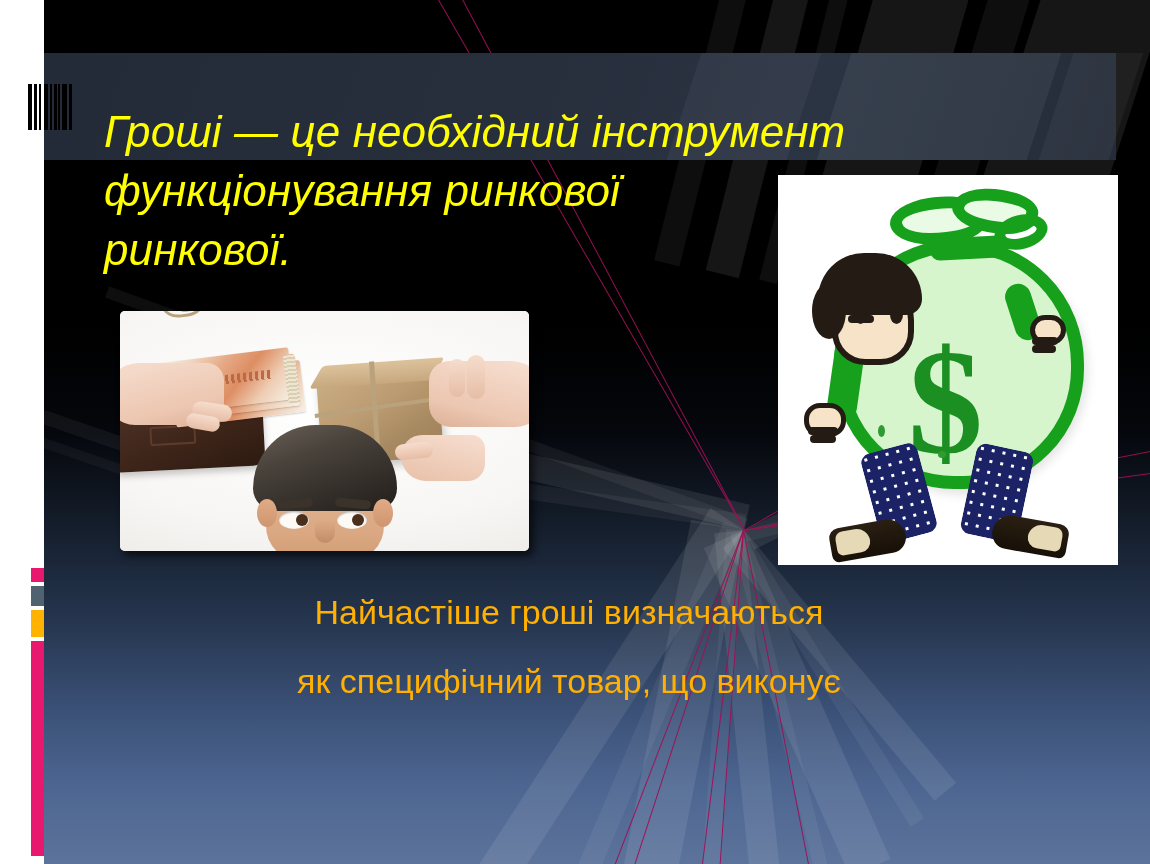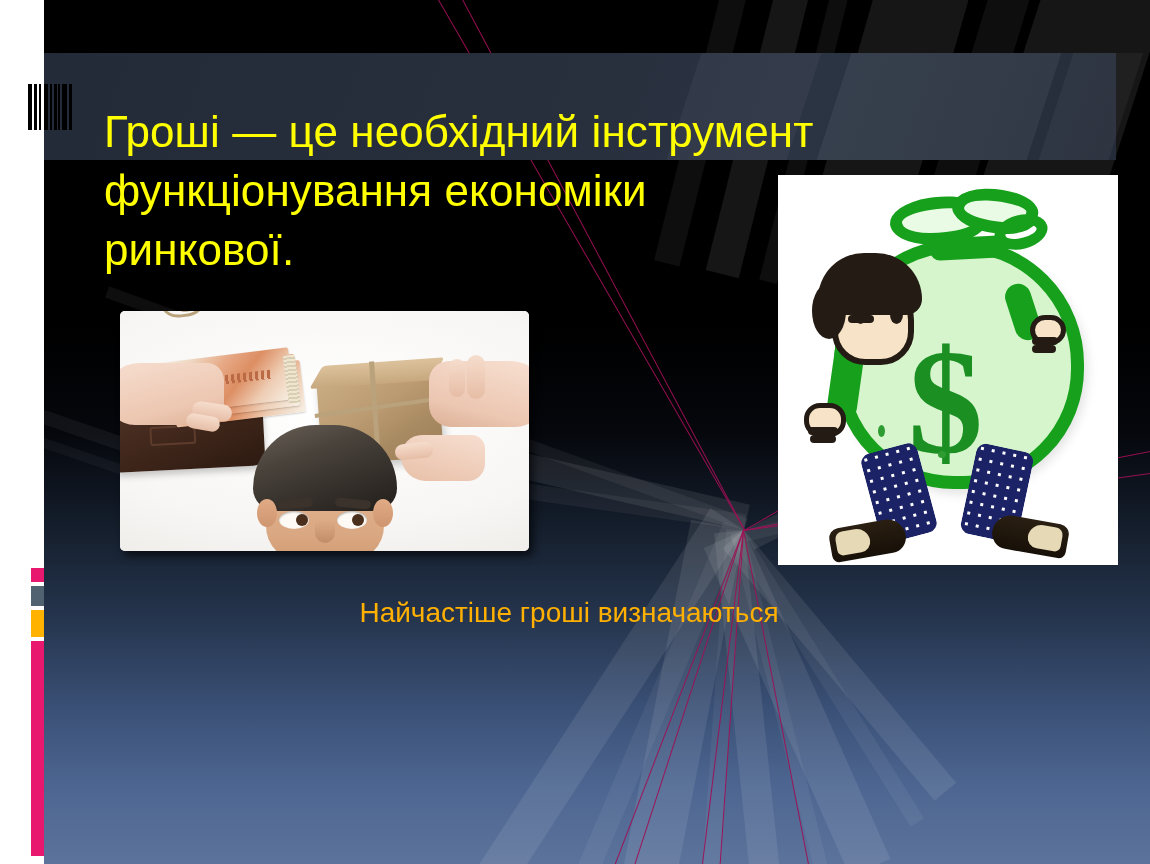--- a/index.html
+++ b/index.html
@@ -30,21 +30,21 @@
            display:flex;align-items:stretch;gap:0;}
   .barcode i{display:block;height:46px;background:#000000;}
 
   
   .chips{position:absolute;left:31px;top:568px;width:13px;z-index:50;}
   .chips div{width:13px;}
 
   
   .title{position:absolute;left:104px;top:102px;width:880px;z-index:20;
          font-size:44px;line-height:59px;color:#ffff00;font-weight:400;letter-spacing:.1px;}
-  .title .ln{display:block;white-space:nowrap;}
+  .title .ln{display:block;white-space:nowrap;font-style:italic;}
 
   
   .photo1{position:absolute;left:120px;top:311px;width:409px;height:240px;z-index:25;
           background:#f4f2f0;border-radius:5px;overflow:hidden;
           box-shadow:4px 5px 9px rgba(0,0,0,.65);}
   .p1-bg{position:absolute;inset:0;background:
         radial-gradient(120% 90% at 50% 40%,#ffffff 0%,#f7f6f4 55%,#e9e6e2 100%);}
 
   
   .hand-l{position:absolute;left:-14px;top:52px;width:118px;height:62px;border-radius:34px 18px 22px 30px;
@@ -144,21 +144,21 @@
        background:#1b2366;border-radius:10px;
        background-image:radial-gradient(circle,#ffffff 1.6px,transparent 1.8px);
        background-size:11px 11px;background-color:#1b2366;}
   .shoe{position:absolute;width:76px;height:34px;border-radius:26px 14px 10px 22px;
        background:linear-gradient(180deg,#2a1f12,#171008);z-index:2;}
   .shoe .sole{position:absolute;right:6px;top:4px;width:34px;height:24px;border-radius:18px 10px 8px 14px;
        background:#e6d9b6;}
 
   
   .para{position:absolute;left:44px;top:578px;width:1050px;z-index:20;text-align:center;
-        font-size:28px;line-height:69px;color:#ffb000;font-weight:400;}
+        font-size:34px;line-height:69px;color:#ffb000;font-weight:400;}
   .para .ln{display:block;white-space:nowrap;}
 </style>
 </head>
 <body>
 
 <div id="slide">
 
   <div class="bg-canvas">
 
     <div class="ray" style="left:690px;top:-60px;width:26px;height:330px;transform:rotate(14deg);"></div>
@@ -231,21 +231,21 @@
     <div style="height:4px;background:transparent"></div>
     <div style="height:20px;background:#50616f;"></div>
     <div style="height:4px;background:transparent"></div>
     <div style="height:27px;background:#ffb300;"></div>
     <div style="height:4px;background:transparent"></div>
     <div style="height:215px;background:#e8186f;"></div>
   </div>
 
   <div class="title">
     <span class="ln">Гроші — це необхідний інструмент</span>
-    <span class="ln">функціонування економіки</span>
+    <span class="ln">функціонування ринкової</span>
     <span class="ln">ринкової.</span>
   </div>
 
   <div class="photo1">
     <div class="p1-bg"></div>
 
     <div>
       <div class="wallet"></div>
       <div class="notes">
         <div class="note n3"></div>
@@ -339,15 +339,16 @@
         <div class="mb-eye" style="left:40px;top:52px;"></div>
         <div class="mb-eye" style="left:76px;top:52px;"></div>
         <div class="mb-mouth"></div>
       </div>
 
     </div>
   </div>
 
   <div class="para">
     <span class="ln">Найчастіше гроші визначаються</span>
+    <span class="ln">як специфічний товар, що виконує</span>
   </div>
 
 </div>
 
 </body></html>

